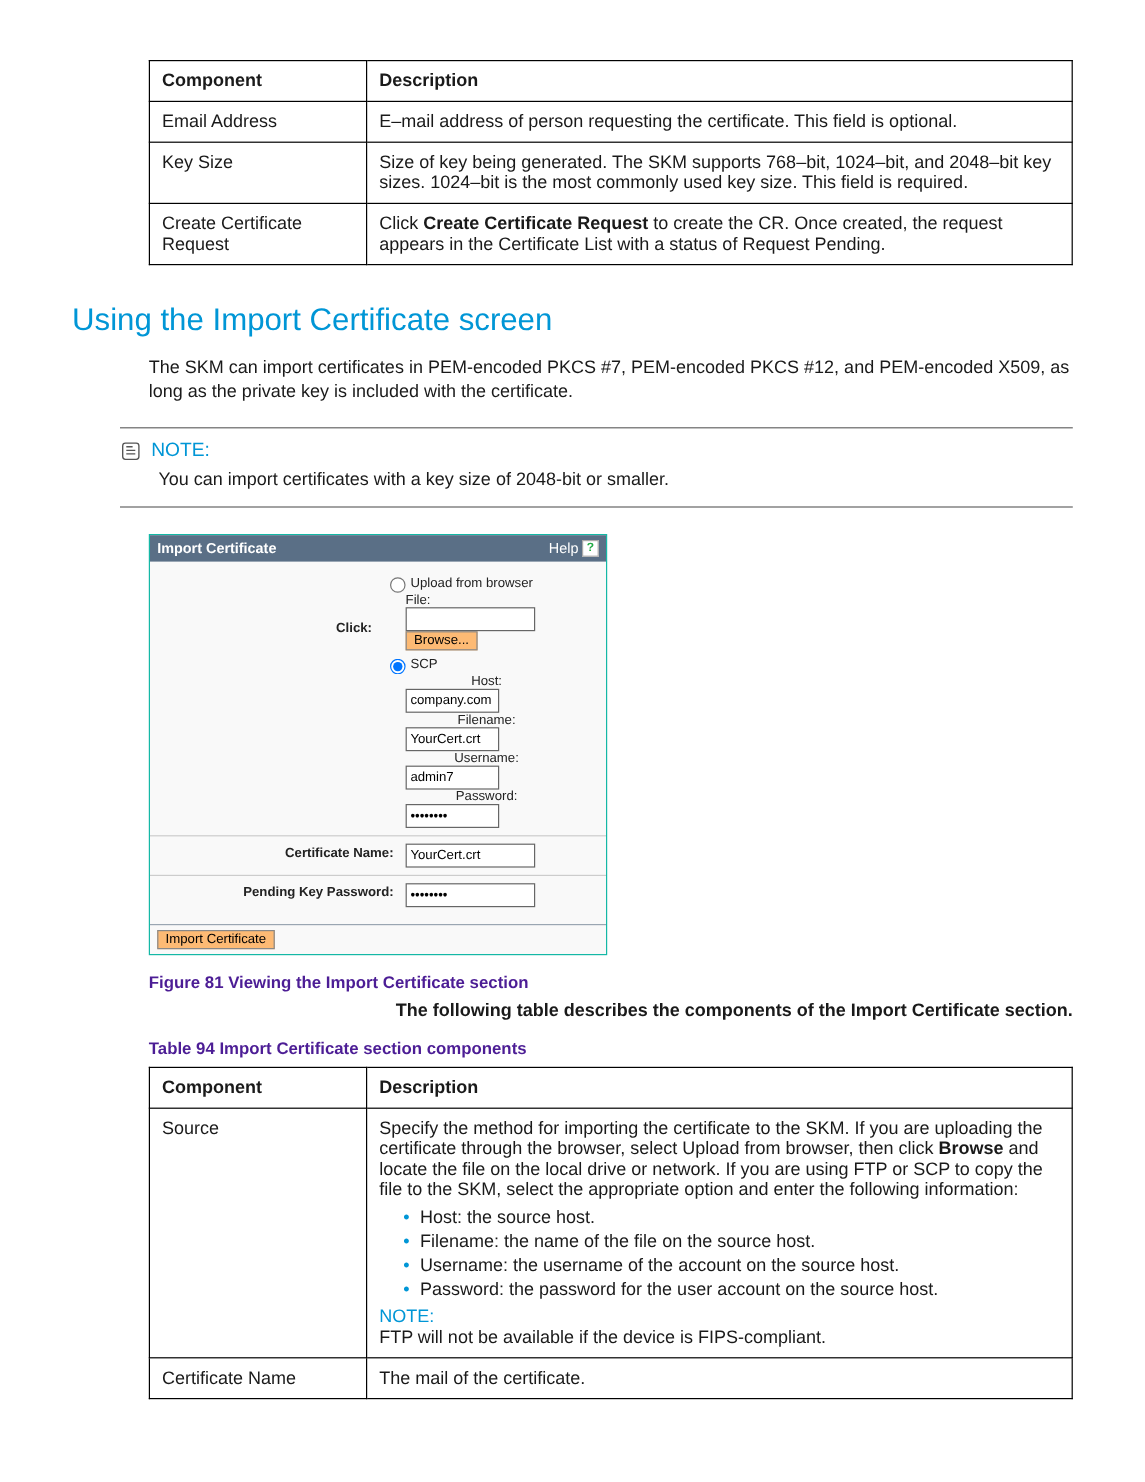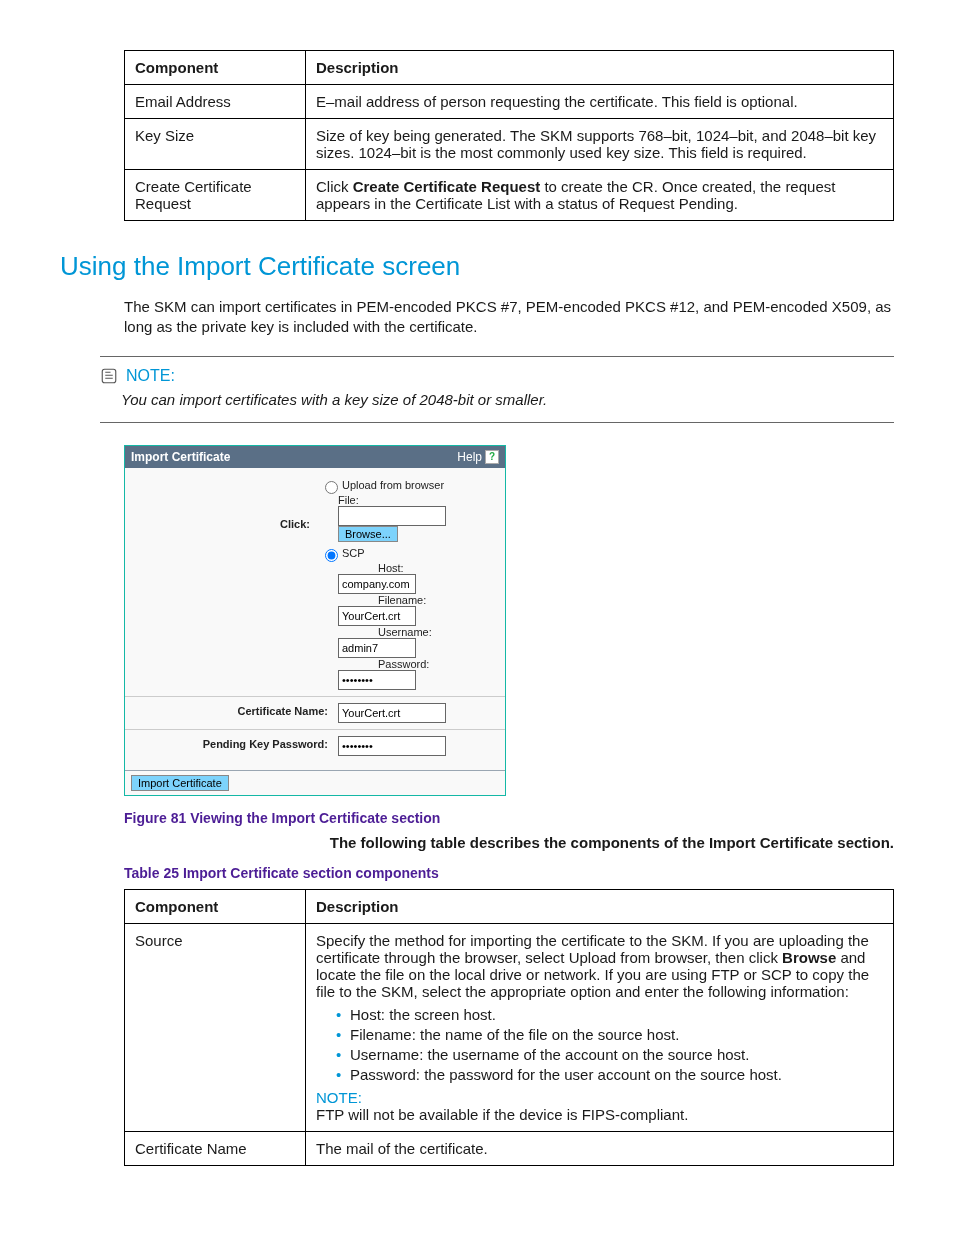--- a/index.html
+++ b/index.html
@@ -54,21 +54,21 @@
     border-top: 1px solid #666;
     border-bottom: 1px solid #666;
     padding: 10px 0 14px 0;
   }
   .note-row { display: flex; align-items: center; gap: 8px; }
   .note-icon {
     width: 18px; height: 18px;
     display: inline-flex; align-items: center; justify-content: center;
   }
   .note-label { color: #0096d6; font-size: 16px; }
-  .note-text { margin: 6px 0 0 21px; font-weight: 300; font-style: italic; }
+  .note-text { margin: 6px 0 0 32px; font-weight: 300; }
 
   
   .shot {
     width: 380px;
     margin: 22px 0 8px 64px;
     border: 1px solid #14b8a6;
     font-family: Tahoma, Verdana, sans-serif;
     font-size: 11px;
     color: #222;
     background: #f9f9f9;
@@ -89,33 +89,33 @@
     text-align: center;
   }
   .shot .help-sq {
     width: 12px; height: 12px; background:#fff; color:#2a4;
     display:inline-flex;align-items:center;justify-content:center;
     border:1px solid #aaa; font-weight:bold; font-size:10px;
   }
   .shot .form-body { padding: 10px 8px; }
   .shot .form-row { display: flex; align-items: flex-start; margin-bottom: 4px; }
   .shot .form-label { width: 195px; text-align: right; padding-right: 10px; font-weight: bold; padding-top: 2px;}
-  .shot .sub-label { display:inline-block; width:55px; text-align:left; padding-right:4px;margin-left:40px;}
+  .shot .sub-label { display:inline-block; width:55px; text-align:center; padding-right:4px;margin-left:40px;}
   .shot input[type=text], .shot input[type=password] {
     font-family: inherit; font-size: 11px;
     border: 1px solid #666;
     padding: 1px 3px;
     height: 16px;
   }
   .shot .wide { width: 100px; }
   .shot .midw { width: 70px; }
   .shot .browse-btn, .shot .import-btn {
     font-family: inherit; font-size: 11px;
     border: 1px solid #888;
-    background: #7dd3fc;
+    background: #fdba74;
     padding: 1px 6px;
   }
   .shot .divider { border-top:1px solid #ccc; margin:6px -8px; }
   .shot .footer { padding: 4px 6px; }
   .shot .radio { margin-right:4px; vertical-align: middle;}
 
   .caption-fig, .caption-tab {
     color: #4c1d95;
     font-weight: 600;
     margin: 14px 0 8px 64px;
@@ -220,38 +220,38 @@
         <div><input type="password" class="wide" value="********" style=""></div>
       </div>
     </div>
     <div class="footer" style="border-top:1px solid #9aa6b2;">
       <button class="import-btn">Import Certificate</button>
     </div>
   </div>
 
   <div class="caption-fig">Figure 81 Viewing the Import Certificate section</div>
   <p class="caption-p">The following table describes the components of the Import Certificate section.</p>
-  <div class="caption-tab">Table 25 Import Certificate section components</div>
+  <div class="caption-tab">Table 94 Import Certificate section components</div>
 
   <table class="content">
     <thead>
       <tr>
         <th class="colA">Component</th>
         <th>Description</th>
       </tr>
     </thead>
     <tbody>
       <tr>
         <td class="colA">Source</td>
         <td>
           <div>
             <span>Specify the method for importing the certificate to the SKM. If you are uploading the certificate through the browser, select Upload from browser, then click </span><span class="inline-strong">Browse</span><span> and locate the file on the local drive or network. If you are using FTP or SCP to copy the file to the SKM, select the appropriate option and enter the following information:</span>
           </div>
           <ul class="blue-bullets">
-            <li>Host: the screen host.</li>
+            <li>Host: the source host.</li>
             <li>Filename: the name of the file on the source host.</li>
             <li>Username: the username of the account on the source host.</li>
             <li>Password: the password for the user account on the source host.</li>
           </ul>
           <div class="mini-note-label">NOTE:</div>
           <div>FTP will not be available if the device is FIPS-compliant.</div>
         </td>
       </tr>
       <tr>
         <td class="colA">Certificate Name</td>

